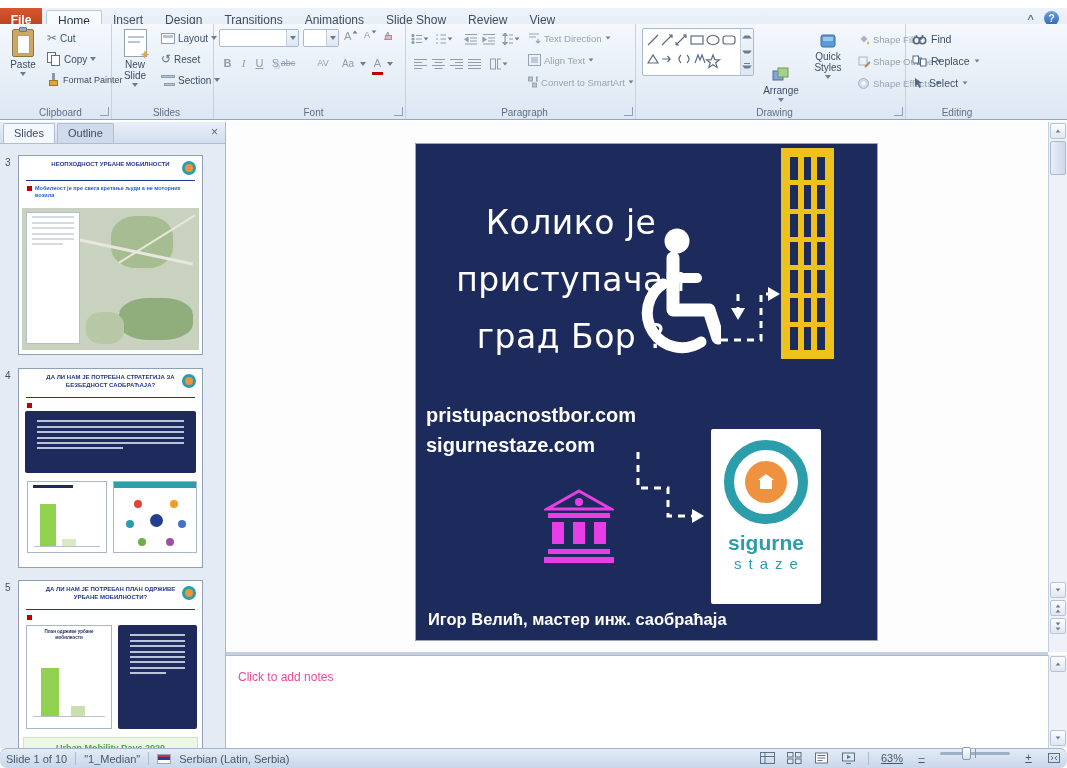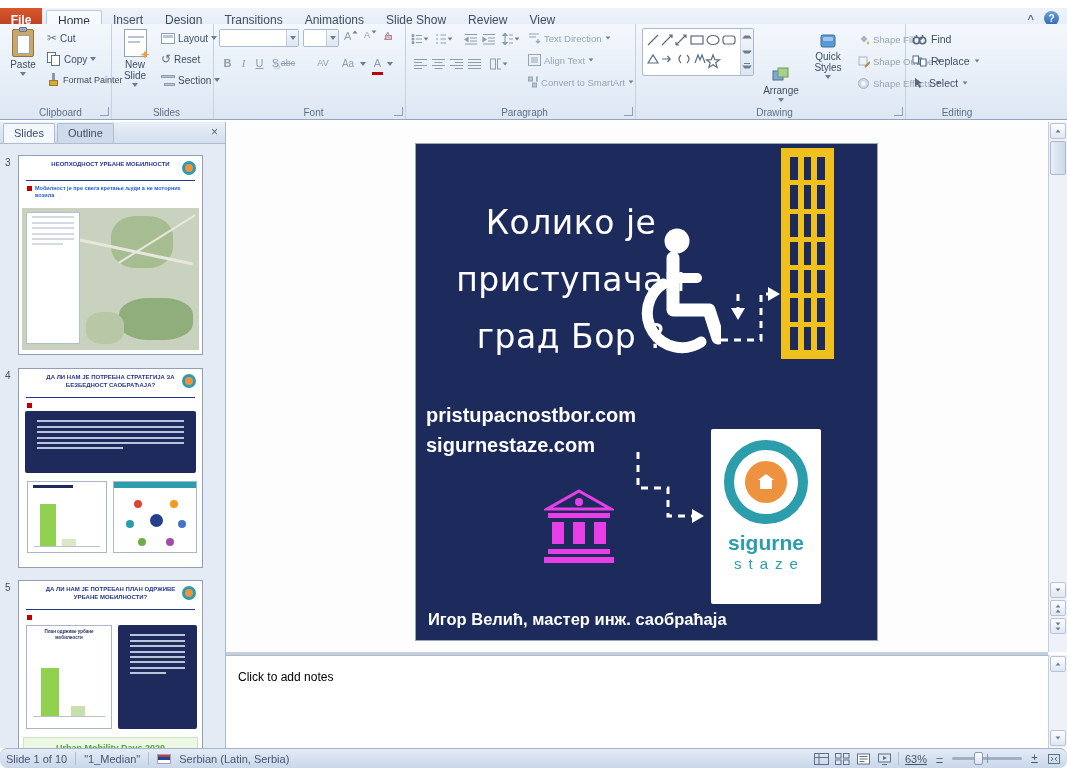--- a/index.html
+++ b/index.html
@@ -112,38 +112,38 @@
   .orangec{width:42px;height:42px;background:#ef9240;border-radius:50%;position:relative;}
   .house{position:absolute;left:15px;top:19px;width:12px;height:9px;background:#fff;}
   .house::before{content:"";position:absolute;left:-2px;top:-6px;border-left:8px solid transparent;border-right:8px solid transparent;border-bottom:6px solid #fff;}
   .lg1{text-align:center;color:#2b9dab;font-weight:bold;font-size:21px;margin-top:7px;}
   .lg2{text-align:center;color:#2b9dab;font-size:15px;letter-spacing:7px;padding-left:7px;}
   .author{position:absolute;left:12px;top:466px;color:#fff;font-weight:bold;font-size:16.5px;}
 
   
   .splitter{position:absolute;left:226px;top:652px;width:822px;height:3px;background:#c5cfdd;}
   .notes{position:absolute;left:226px;top:655px;width:822px;height:93px;background:#fff;border-top:1px solid #aab8cc;}
-  .notes-ph{padding:14px 12px;font-size:12px;color:#000000;}
+  .notes-ph{padding:14px 12px;font-size:12px;color:#ec4899;}
 
   
   .vscroll{position:absolute;left:1048px;top:122px;width:19px;height:530px;background:#eef2f8;border-left:1px solid #c3cfde;}
   .nscroll{position:absolute;left:1048px;top:655px;width:19px;height:93px;background:#eef2f8;border-left:1px solid #c3cfde;}
   .sbtn{position:absolute;left:1px;width:16px;height:16px;background:linear-gradient(#fdfdfe,#dfe7f1);border:1px solid #b7c4d6;border-radius:2px;display:flex;align-items:center;justify-content:center;flex-direction:column;gap:1px;}
   .vthumb{position:absolute;left:1px;top:19px;width:16px;height:34px;background:linear-gradient(90deg,#e9eef7,#ccd8ea);border:1px solid #aab9cd;border-radius:2px;}
   .mini{transform:scale(.8);}
 
   
   .statusbar{position:absolute;left:0;bottom:0;width:100%;height:20px;background:linear-gradient(#e3ebf6,#c9d7ea);border-top:1px solid #a4b4c9;font-size:11px;color:#46566c;display:flex;align-items:center;padding:0 6px;gap:8px;border-radius:7px;}
   .sdiv{width:1px;height:13px;background:#aebdd0;}
   .flag{width:14px;height:10px;display:inline-flex;flex-direction:column;border:1px solid #9aa7b8;}
   .flag i{flex:1;}
   .flag i:nth-child(1){background:#c6363c;}
   .flag i:nth-child(2){background:#1f4396;}
   .flag i:nth-child(3){background:#fff;}
-  .sright{margin-left:auto;display:flex;align-items:center;gap:6px;text-decoration:underline;}
+  .sright{margin-left:auto;display:flex;align-items:flex-start;gap:12px;text-decoration:underline;}
   .zbtn{width:13px;height:13px;text-align:center;line-height:11px;font-size:11px;color:#46566c;}
   .ztrack{width:70px;height:3px;background:#9fb0c4;position:relative;border-radius:2px;}
   .znotch{position:absolute;left:50%;top:-3px;width:1px;height:9px;background:#8496ab;}
   .zthumb{position:absolute;left:22px;top:-5px;width:9px;height:13px;background:linear-gradient(#fefefe,#d8e1ee);border:1px solid #8b9cb2;border-radius:2px;}
 </style>
 </head>
 <body>
 
 <div class="app">
 

